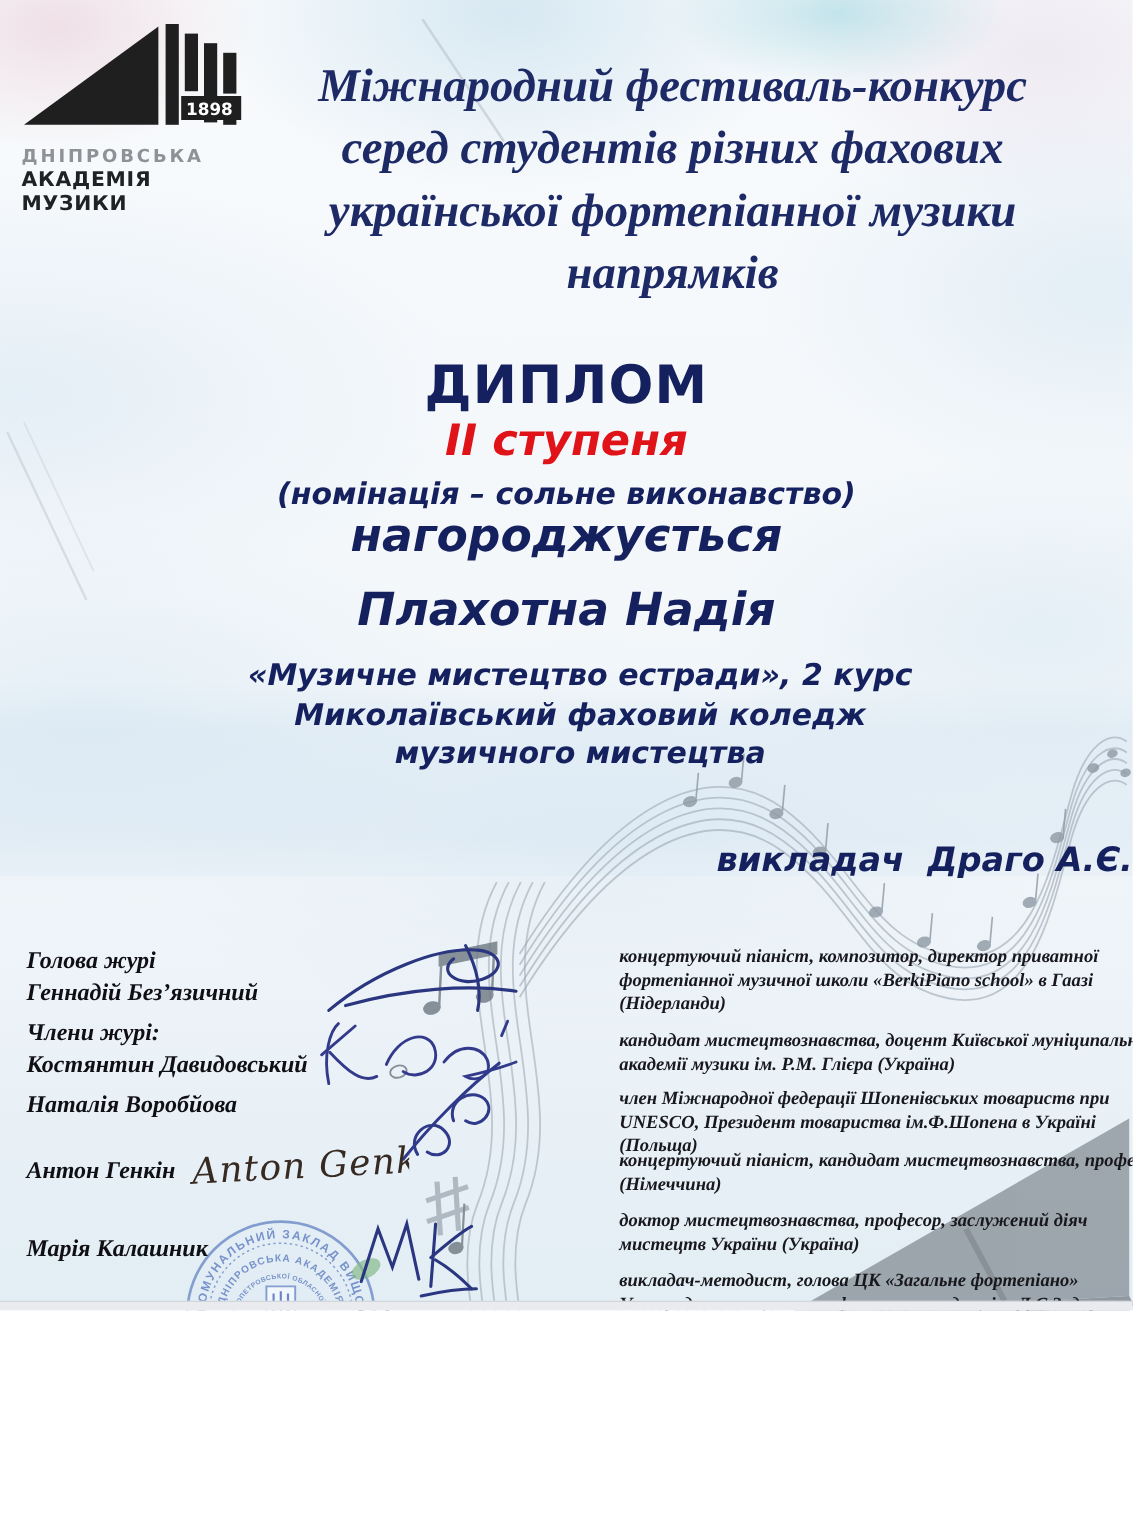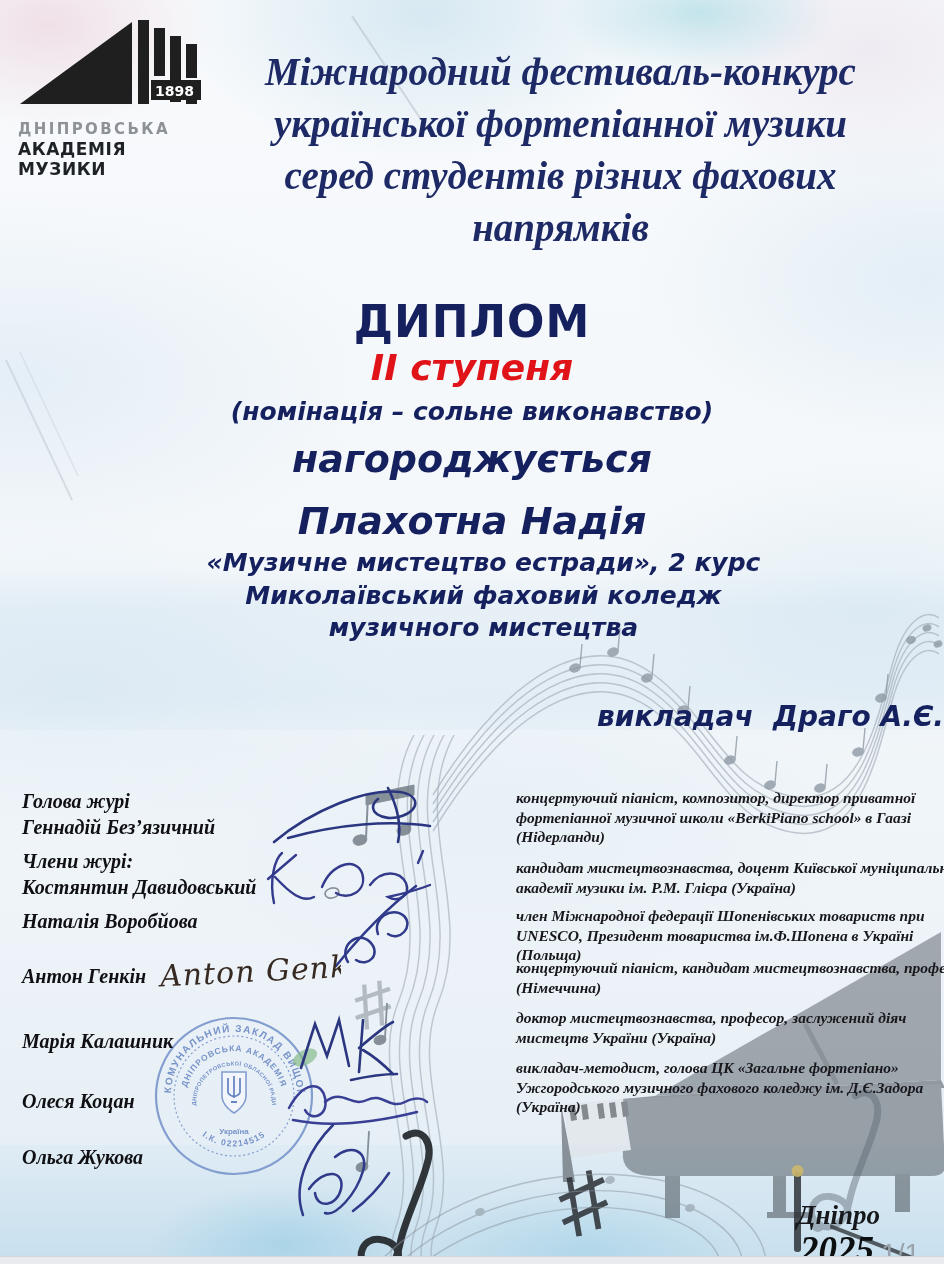--- a/index.html
+++ b/index.html
@@ -1,16 +1,16 @@
 <!DOCTYPE html>
 <html><head>
 <meta charset="utf-8">
 <style>
   html,body{margin:0;padding:0;background:#fff;}
-  #canvas{position:relative;width:944px;height:1264px;overflow:hidden;
+  #canvas{position:relative;width:944px;height:1092px;overflow:hidden;
     background:linear-gradient(180deg,#f8fafc 0%,#f3f7fa 50%,#edf3f8 75%,#e2edf4 100%);
     font-family:"Liberation Serif",serif;}
   .bg-wash{position:absolute;inset:0;pointer-events:none;background:
     radial-gradient(240px 150px at 5% 2%, rgba(232,203,213,.55), transparent 70%),
     radial-gradient(360px 210px at 45% 1%, rgba(188,218,234,.55), transparent 70%),
     radial-gradient(200px 90px at 74% 1%, rgba(160,214,224,.6), transparent 70%),
     radial-gradient(300px 190px at 92% 4%, rgba(221,206,223,.35), transparent 70%),
     radial-gradient(420px 240px at 98% 22%, rgba(199,222,238,.4), transparent 70%),
     radial-gradient(520px 260px at 2% 30%, rgba(209,227,241,.45), transparent 70%),
     radial-gradient(460px 230px at 8% 54%, rgba(215,232,243,.5), transparent 70%),
@@ -27,21 +27,21 @@
   .logo{position:absolute;left:18px;top:16px;width:200px;}
   .logo-line1{font:700 15px "DejaVu Sans",sans-serif;color:#8e9296;letter-spacing:2.4px;margin-top:6px;}
   .logo-line2{font:700 17px "DejaVu Sans",sans-serif;color:#1f2224;letter-spacing:.6px;margin-top:1px;}
   
   .title{position:absolute;left:185px;right:8px;top:46px;text-align:center;
     font:italic 700 39px/1.33 "Liberation Serif",serif;color:#1d2a66;}
   .award{position:absolute;left:0;right:0;top:297px;text-align:center;color:#15205e;}
   .award-heading{font:700 44px/1.12 "DejaVu Sans",sans-serif;letter-spacing:1px;}
   .award-degree{font:italic 700 36px/1.1 "DejaVu Sans",sans-serif;color:#e01319;margin-top:2px;}
   .award-nomination{font:italic 700 25px/1.1 "DejaVu Sans",sans-serif;margin-top:10px;}
-  .award-verb{font:italic 700 38px/1.15 "DejaVu Sans",sans-serif;margin-top:13px;}
+  .award-verb{font:italic 700 38px/1.15 "DejaVu Sans",sans-serif;margin-top:0;}
   .award-recipient{font:italic 700 38px/1.15 "DejaVu Sans",sans-serif;margin-top:18px;}
   .program{position:absolute;left:0;right:0;top:547px;text-align:center;
     font:italic 700 25px/1.3 "DejaVu Sans",sans-serif;color:#15205e;padding-left:23px;}
   .teacher{position:absolute;left:0;right:0;top:700px;text-align:right;white-space:pre;
     font:italic 700 28px "DejaVu Sans",sans-serif;color:#15205e;}
   
   .jrow{position:absolute;left:22px;width:300px;color:#101014;
     font:italic 700 20px/1.32 "Liberation Serif",serif;}
   .jdesc{position:absolute;left:484px;width:459px;color:#17171c;
     font:italic 700 15.5px/1.26 "Liberation Serif",serif;margin-left:32px;}
@@ -208,22 +208,22 @@
       <rect x="168" y="70" width="11" height="18" fill="#1f1f1f"></rect>
       <rect x="133" y="64" width="50" height="20" fill="#1f1f1f"></rect>
       <text x="137" y="80" font-family="DejaVu Sans, sans-serif" font-weight="bold" font-size="14" fill="#ffffff">1898</text>
     </svg>
     <div class="logo-line1">ДНІПРОВСЬКА</div>
     <div class="logo-line2">АКАДЕМІЯ МУЗИКИ</div>
   </div>
 
   <div class="title">
     <div>Міжнародний фестиваль-конкурс</div>
+    <div>серед студентів різних фахових</div>
     <div>української фортепіанної музики</div>
-    <div>серед студентів різних фахових</div>
     <div>напрямків</div>
   </div>
 
   <div class="award">
     <div class="award-heading">ДИПЛОМ</div>
     <div class="award-degree">ІІ ступеня</div>
     <div class="award-nomination">(номінація – сольне виконавство)</div>
     <div class="award-verb">нагороджується</div>
     <div class="award-recipient">Плахотна Надія</div>
   </div>

